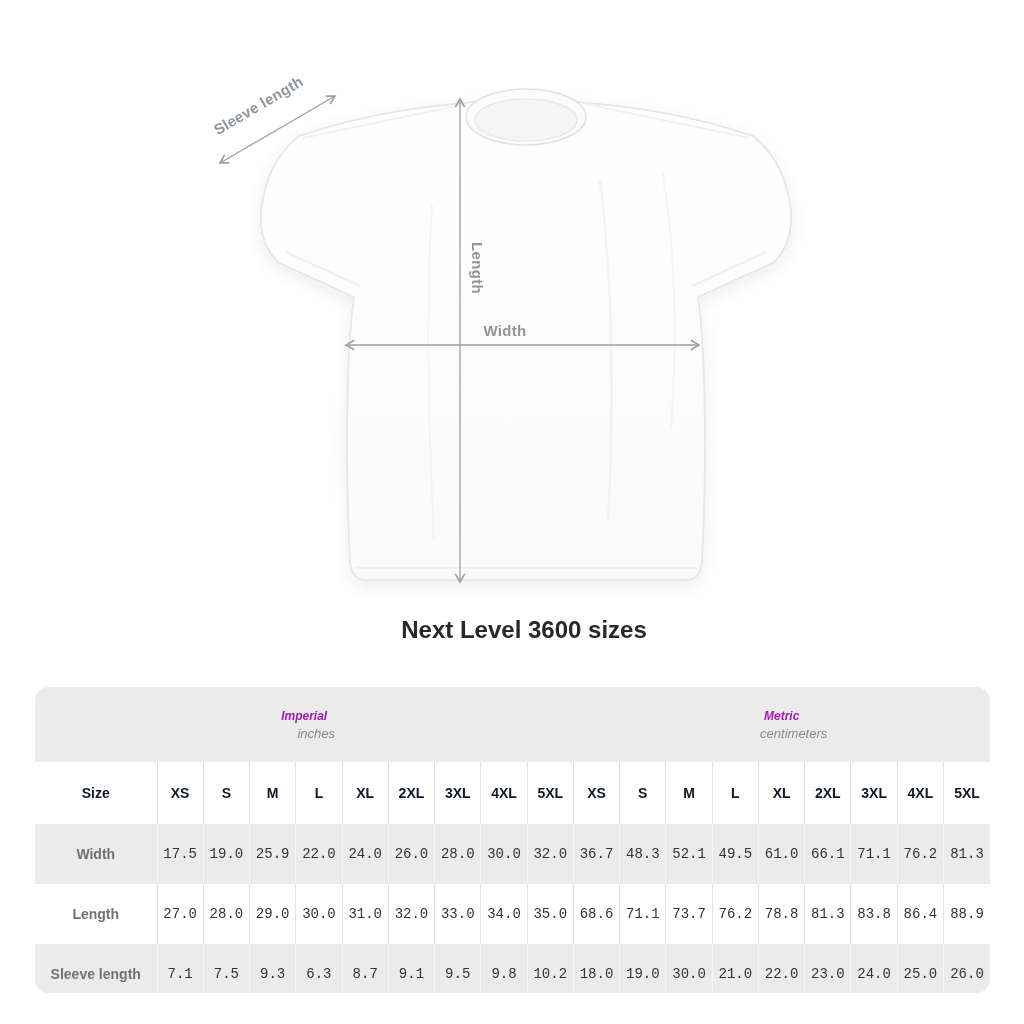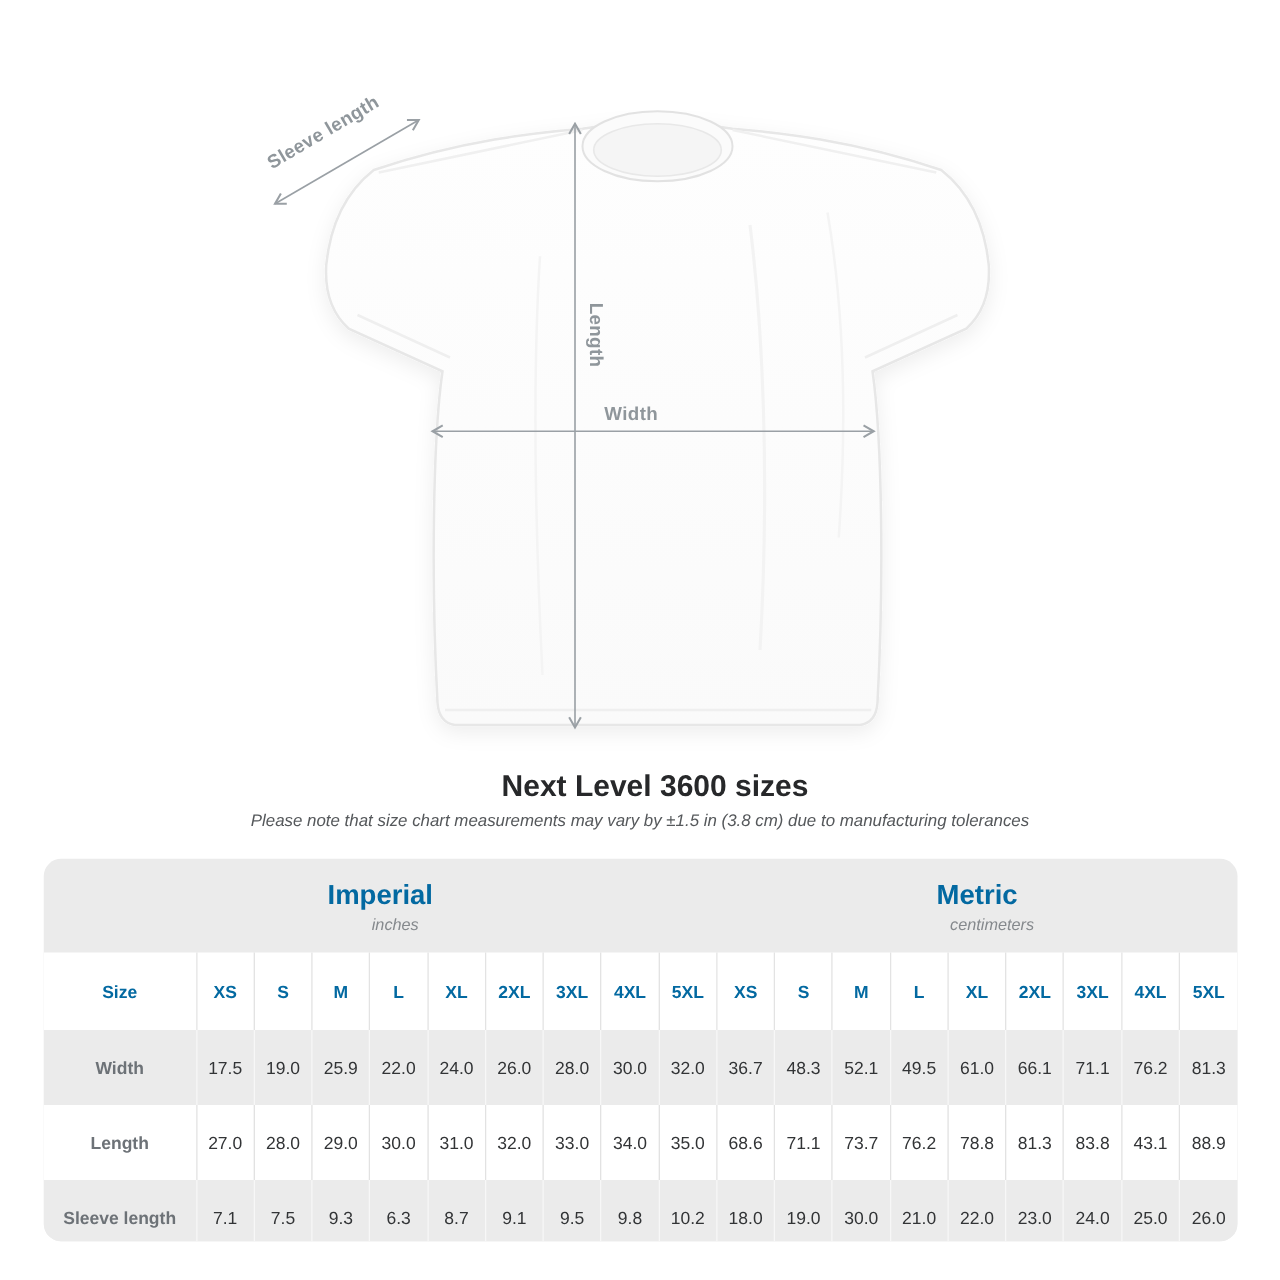--- a/index.html
+++ b/index.html
@@ -31,34 +31,34 @@
   
   .size-table-wrap {
     position: absolute; top: 687px; left: 35px; width: 955px; height: 306px;
     background: #ebebeb; border-radius: 14px; overflow: hidden;
   }
   table.size-table {
     width: 100%; height: 100%;
     border-collapse: collapse; table-layout: fixed;
   }
   tr.group-row th { height: 73px; vertical-align: middle; text-align: center; background: transparent; }
-  .group-label { font-size: 22px; font-weight: bold; color: #0369a1; }
+  .group-label { font-size: 12px; font-weight: bold; font-style: italic; color: #a21caf; }
   .group-unit  { font-size: 13px; font-style: italic; font-weight: normal; color: #85898d; margin-top: 3px; margin-left: 24px; }
 
   tr.sizes-row { background: #ffffff; }
-  tr.sizes-row th { height: 60px; font-size: 14px; font-weight: bold; color: #0369a1; }
+  tr.sizes-row th { height: 60px; font-size: 14px; font-weight: bold; color: #0f172a; }
   tr.sizes-row > *:not(:first-child) { border-left: 1px solid #e3e3e3; }
 
   tbody tr { background: #ffffff; }
   tbody tr.stripe { background: #ebebeb; }
   tbody tr > * { height: 58px; }
   tbody tr > *:not(:first-child) { border-left: 1px solid #e2e2e2; }
   tbody tr.stripe > *:not(:first-child) { border-left-color: #f7f7f7; }
   tbody th.row-label { font-size: 14px; font-weight: bold; color: #6d7277; text-align: center; }
-  tbody td { font-size: 14px; color: #323436; text-align: center; }
+  tbody td { font-size: 14px; color: #323436; text-align: center; font-family: Liberation Mono, monospace; }
 </style>
 </head>
 <body>
 
 <div class="page">
 
   <div class="figure">
     <svg width="1024" height="612" viewBox="0 0 1024 612">
       <defs>
         <linearGradient id="shirtFill" x1="0" y1="0" x2="0" y2="1">
@@ -114,21 +114,20 @@
         <line x1="220" y1="163" x2="335" y2="96" marker-start="url(#arrowV)" marker-end="url(#arrowV)"></line>
       </g>
 
       <text class="dim-label" text-anchor="middle" x="505" y="336">Width</text>
       <text class="dim-label" text-anchor="middle" transform="translate(472,268) rotate(90)">Length</text>
       <text class="dim-label" text-anchor="middle" transform="translate(261,110) rotate(-30.5)">Sleeve length</text>
     </svg>
   </div>
 
   <div class="page-title">Next Level 3600 sizes</div>
-  <div class="tolerance-note">Please note that size chart measurements may vary by ±1.5 in (3.8 cm) due to manufacturing tolerances</div>
 
   <div class="size-table-wrap">
     <table class="size-table">
       <colgroup>
         <col style="width:122px">
         <col>
           <col>
           <col>
           <col>
           <col>
@@ -214,21 +213,21 @@
             <td>33.0</td>
             <td>34.0</td>
             <td>35.0</td>
             <td>68.6</td>
             <td>71.1</td>
             <td>73.7</td>
             <td>76.2</td>
             <td>78.8</td>
             <td>81.3</td>
             <td>83.8</td>
-            <td>43.1</td>
+            <td>86.4</td>
             <td>88.9</td>
           </tr>
           <tr class="stripe">
             <th class="row-label">Sleeve length</th>
             <td>7.1</td>
             <td>7.5</td>
             <td>9.3</td>
             <td>6.3</td>
             <td>8.7</td>
             <td>9.1</td>

